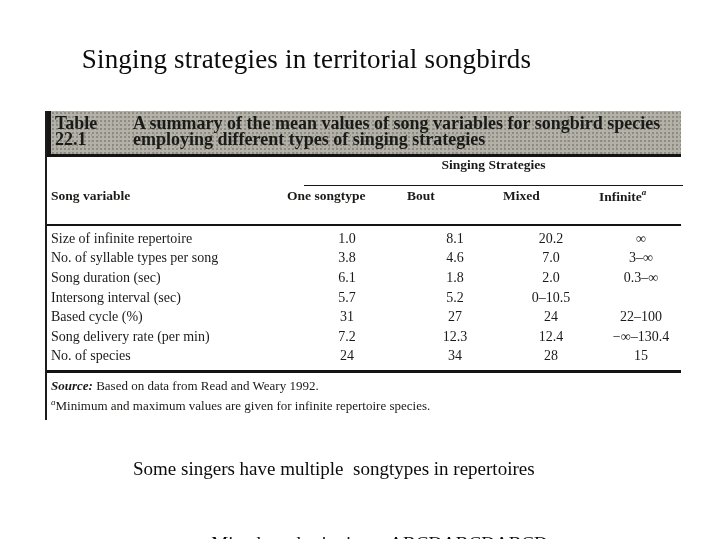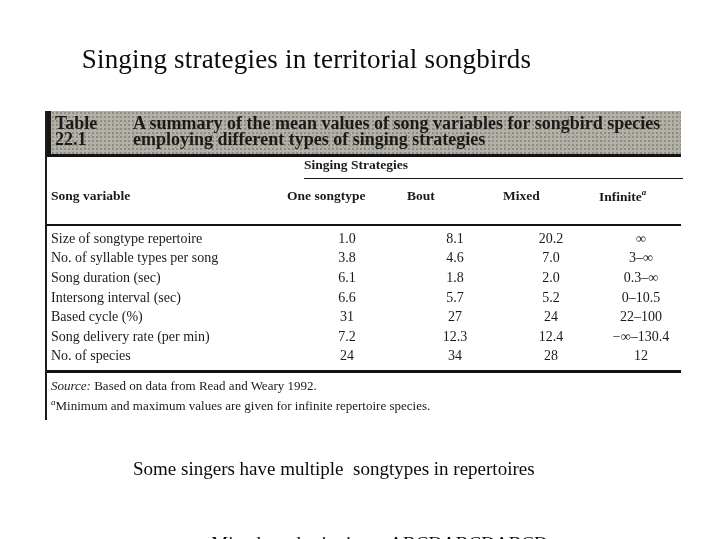--- a/index.html
+++ b/index.html
@@ -44,21 +44,22 @@
     font-size:18px;
     line-height:16px;
   }
   .cap-label{flex:0 0 78px;}
   .cap-text{flex:0 0 528px;}
   .rule{background:#131313;width:100%;}
   .rule-thick{height:3px;}
   .rule-mid{height:2px;}
   .group-row{position:relative;height:22px;}
   .group-span{
-    position:absolute;left:257px;top:0;width:379px;height:22px;
+    position:absolute;left:257px;top:0;width:379px;height:29px;
+    text-align:center;
     font-weight:bold;font-size:13.5px;
     border-bottom:1.5px solid #151515;
     box-sizing:border-box;
   }
   .hdr-row{
     display:grid;
     grid-template-columns:240px 120px 96px 96px 84px;
     align-items:end;
     height:25px;
     font-weight:bold;font-size:13.5px;
@@ -74,21 +75,21 @@
     height:19.6px;
     align-items:center;
     font-size:14px;
   }
   .trow .lbl{text-align:left;padding-left:4px;}
   .trow .val{text-align:center;}
   .footnotes{
     padding:4px 0 6px 4px;
     font-size:13px;line-height:17px;
   }
-  .src-label{font-style:italic;}
+  .src-label{font-style:italic;font-weight:bold;}
   
   .notes{
     position:absolute;
     left:133px;top:406px;
     font-size:19px;
     line-height:25px;
     color:#0c0c0c;
     white-space:pre;
   }
   .notes .indent{margin-left:72px;}
@@ -118,21 +119,21 @@
       <div class="val">One songtype</div>
       <div class="val">Bout</div>
       <div class="val">Mixed</div>
       <div class="val"><span>Infinite</span><sup class="itl">a</sup></div>
     </div>
 
     <div class="rule rule-mid"></div>
 
     <div class="tbody">
       <div class="trow">
-        <div class="lbl">Size of songtype repertoire</div>
+        <div class="lbl">Size of infinite repertoire</div>
         <div class="val">1.0</div>
         <div class="val">8.1</div>
         <div class="val">20.2</div>
         <div class="val">∞</div>
       </div>
       <div class="trow">
         <div class="lbl">No. of syllable types per song</div>
         <div class="val">3.8</div>
         <div class="val">4.6</div>
         <div class="val">7.0</div>
@@ -140,21 +141,20 @@
       </div>
       <div class="trow">
         <div class="lbl">Song duration (sec)</div>
         <div class="val">6.1</div>
         <div class="val">1.8</div>
         <div class="val">2.0</div>
         <div class="val">0.3–∞</div>
       </div>
       <div class="trow">
         <div class="lbl">Intersong interval (sec)</div>
-        <div class="val">6.6</div>
         <div class="val">5.7</div>
         <div class="val">5.2</div>
         <div class="val">0–10.5</div>
       </div>
       <div class="trow">
         <div class="lbl">Based cycle (%)</div>
         <div class="val">31</div>
         <div class="val">27</div>
         <div class="val">24</div>
         <div class="val">22–100</div>
@@ -164,21 +164,21 @@
         <div class="val">7.2</div>
         <div class="val">12.3</div>
         <div class="val">12.4</div>
         <div class="val">−∞–130.4</div>
       </div>
       <div class="trow">
         <div class="lbl">No. of species</div>
         <div class="val">24</div>
         <div class="val">34</div>
         <div class="val">28</div>
-        <div class="val">12</div>
+        <div class="val">15</div>
       </div>
     </div>
 
     <div class="rule rule-thick"></div>
 
     <div class="footnotes">
       <div><span class="src-label">Source:</span><span> Based on data from Read and Weary 1992.</span></div>
       <div><sup class="itl">a</sup><span>Minimum and maximum values are given for infinite repertoire species.</span></div>
     </div>
 

